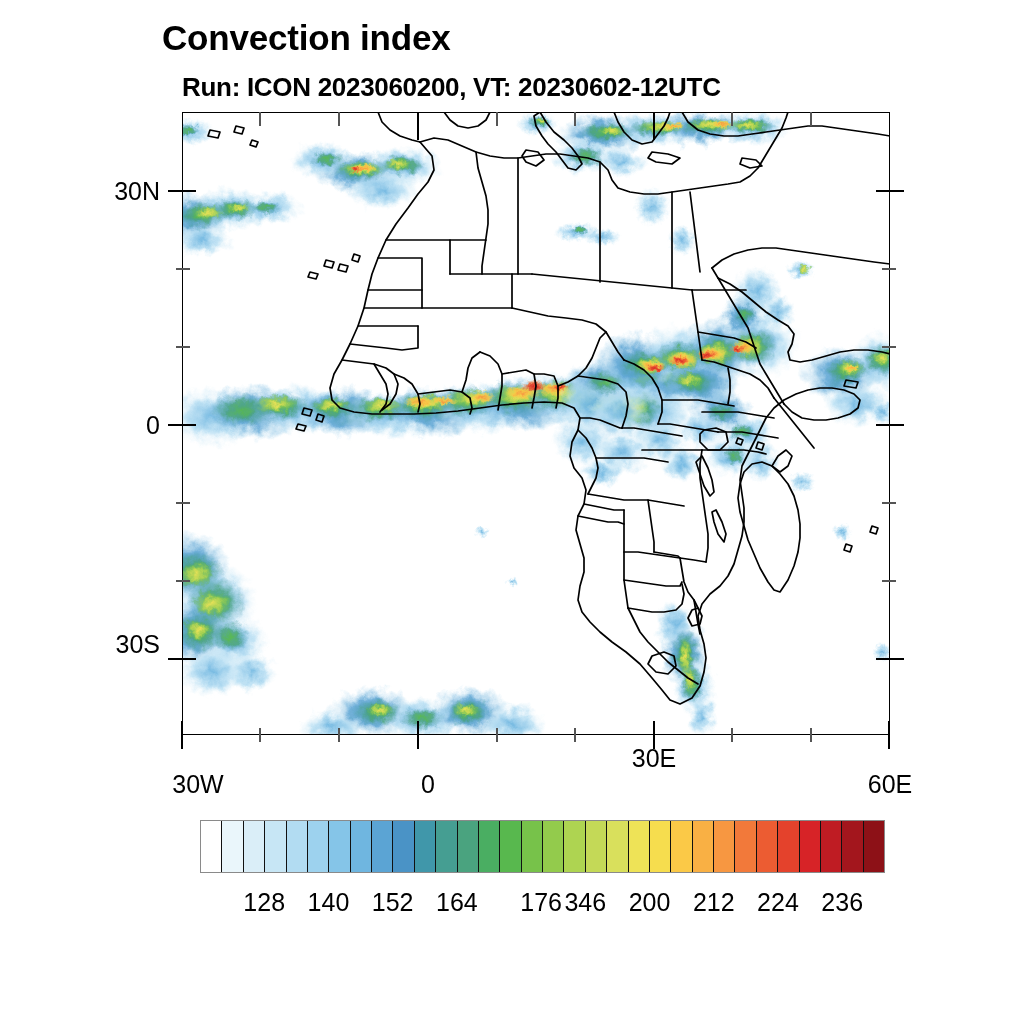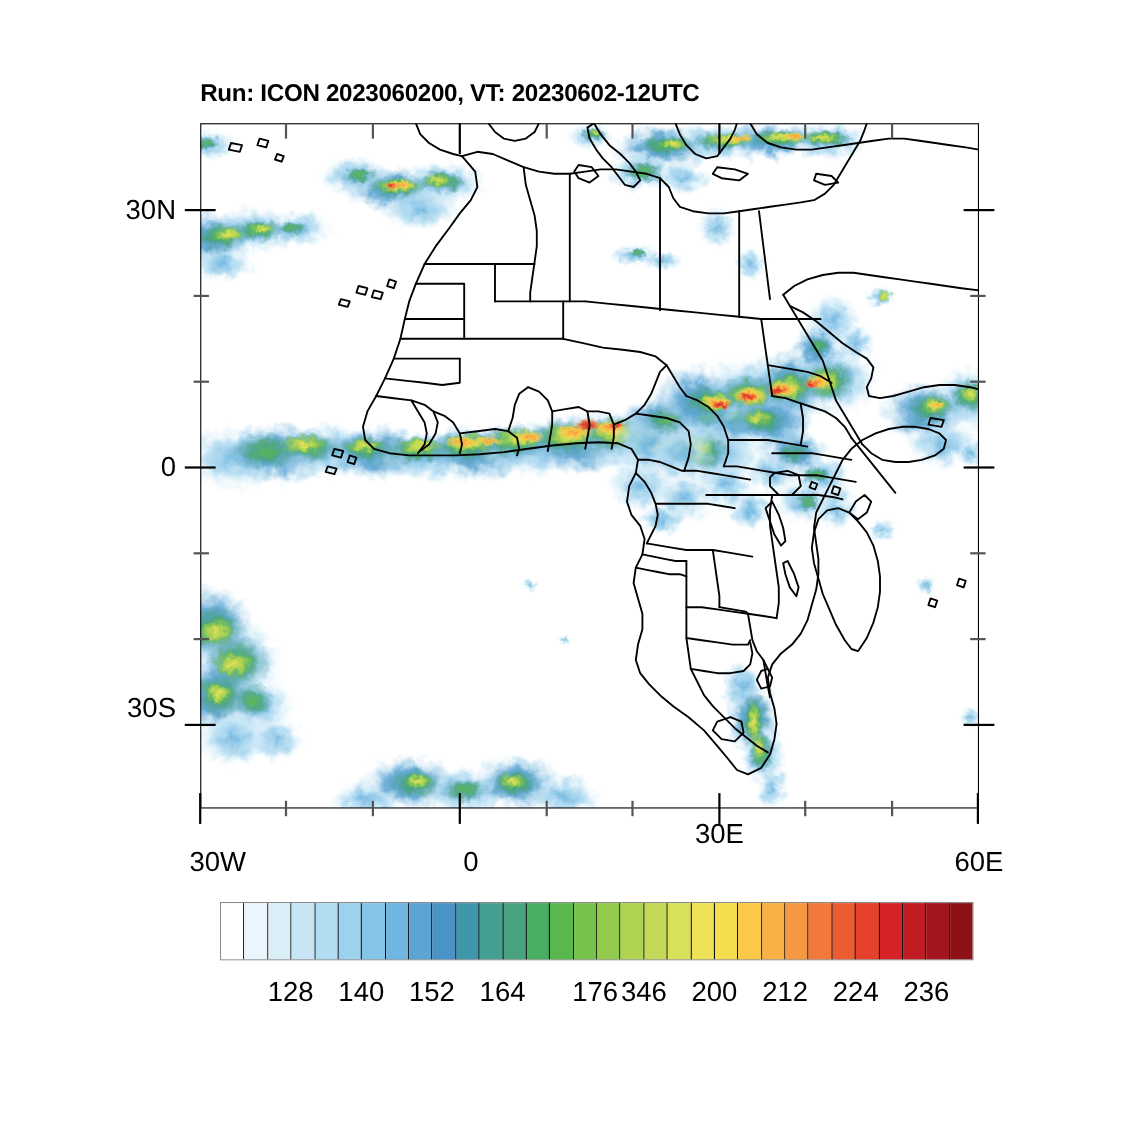--- a/index.html
+++ b/index.html
@@ -2,21 +2,21 @@
 <html><head>
 <meta charset="utf-8">
 <style>
   html,body{margin:0;padding:0;background:#ffffff;}
   body{width:1024px;height:1024px;font-family:"Liberation Sans",sans-serif;
        -webkit-font-smoothing:antialiased;overflow:hidden;}
   #page{position:relative;width:1024px;height:1024px;background:#fff;}
 
   .title{position:absolute;left:162px;top:18px;font-size:35px;font-weight:bold;
          color:#000;letter-spacing:-0.2px;white-space:nowrap;}
-  .subtitle{position:absolute;left:182px;top:72px;font-size:22px;font-weight:bold;
+  .subtitle{position:absolute;left:182px;top:72px;font-size:26px;font-weight:bold;
             color:#000;letter-spacing:-0.3px;white-space:nowrap;}
 
   
   #map-panel{position:absolute;left:182px;top:112px;width:708px;height:623px;
              background:#fff;overflow:hidden;}
   #map-svg{display:block;width:708px;height:623px;}
   #frame{position:absolute;left:182px;top:112px;width:708px;height:623px;
          border:1.6px solid #000;box-sizing:border-box;pointer-events:none;}
 
   .ytick-label{position:absolute;font-size:25px;color:#000;text-align:right;
@@ -33,20 +33,21 @@
               box-sizing:border-box;}
   #cbar .cell:last-child{border-right:none;}
   .cbar-label{position:absolute;font-size:25px;color:#000;text-align:center;
               width:90px;top:888px;white-space:nowrap;}
 </style>
 </head>
 <body>
 
 <div id="page">
 
+  <div class="title">Convection index</div>
   <div class="subtitle">Run: ICON 2023060200,  VT: 20230602-12UTC</div>
 
   <div id="map-panel">
     <svg id="map-svg" viewBox="0 0 708 623" preserveAspectRatio="none">
       <defs>
 
         <radialGradient id="gW" cx="50%" cy="50%" r="50%">
           <stop offset="0%" stop-color="#ffffff" stop-opacity="0"></stop>
           <stop offset="100%" stop-color="#ffffff" stop-opacity="0"></stop>
         </radialGradient>

